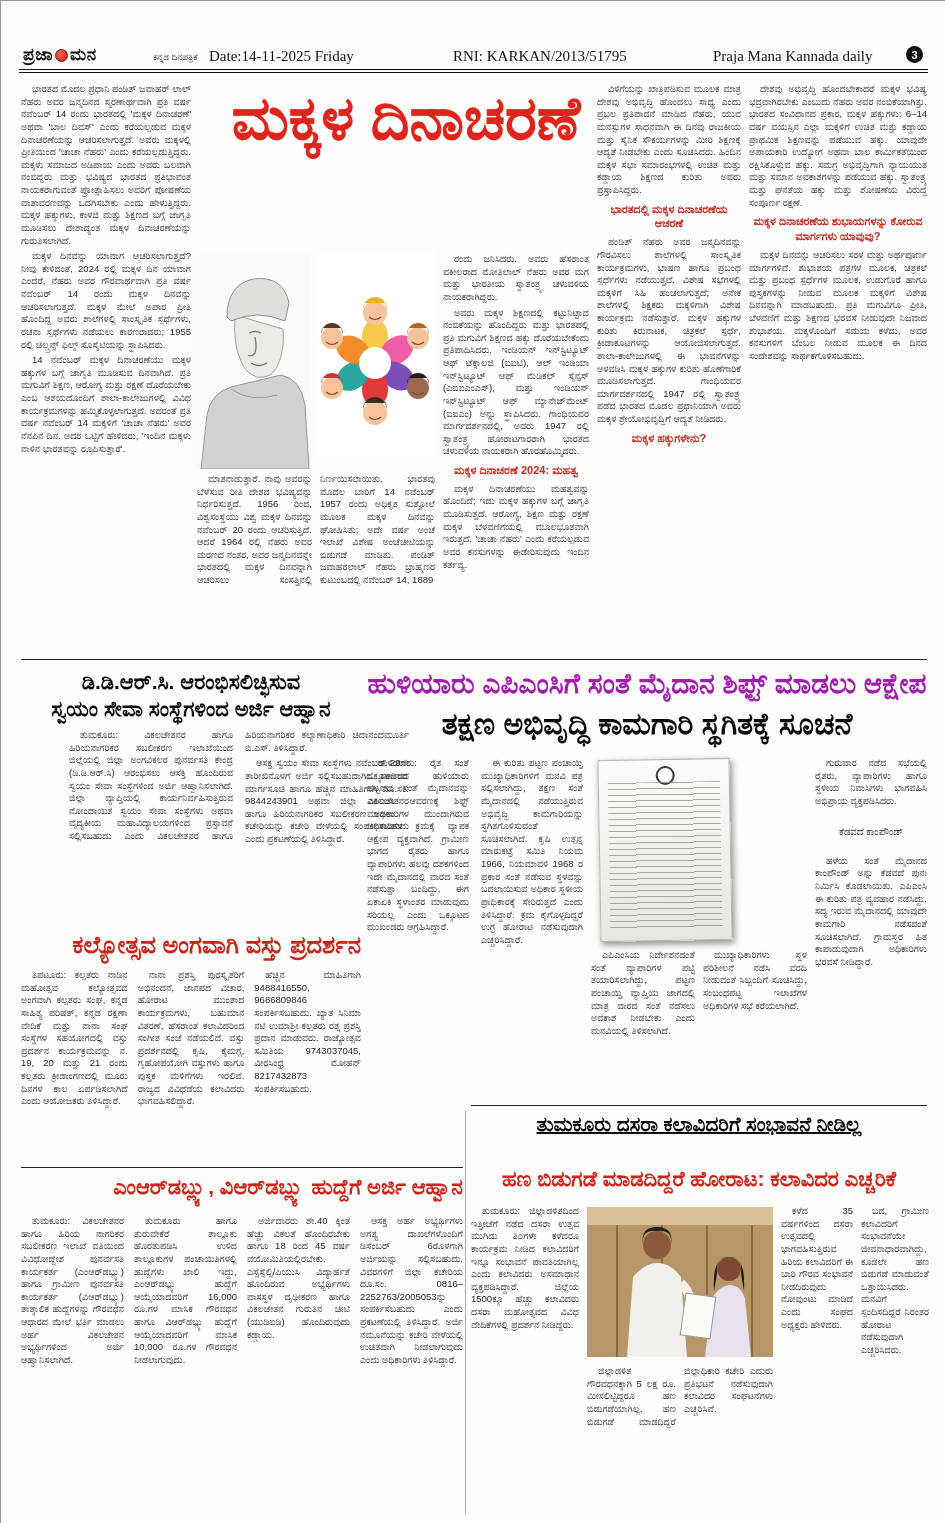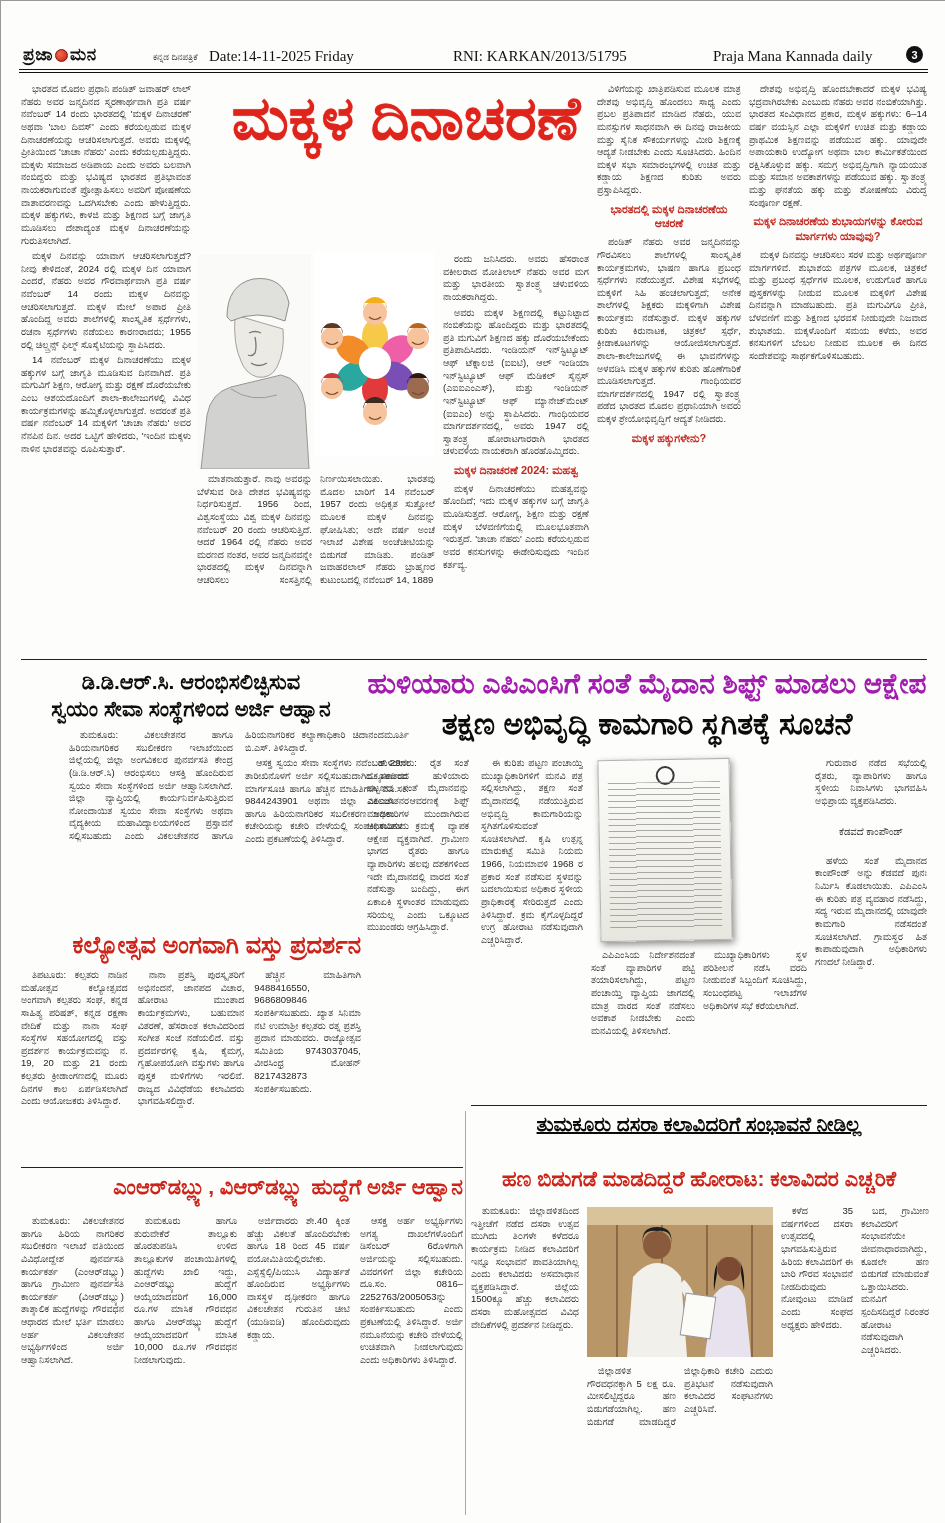--- a/index.html
+++ b/index.html
@@ -137,21 +137,21 @@
     <div>ಸ್ವಯಂ ಸೇವಾ ಸಂಸ್ಥೆಗಳಿಂದ ಅರ್ಜಿ ಆಹ್ವಾನ</div>
   </div>
   <div class="abs body-txt cols2" style="left:20px;top:728px;width:340px;height:196px;margin-left:48px;">
     <p>ತುಮಕೂರು: ವಿಕಲಚೇತನರ ಹಾಗೂ ಹಿರಿಯನಾಗರಿಕರ ಸಬಲೀಕರಣ ಇಲಾಖೆಯಿಂದ ಜಿಲ್ಲೆಯಲ್ಲಿ ಜಿಲ್ಲಾ ಅಂಗವಿಕಲರ ಪುನರ್ವಸತಿ ಕೇಂದ್ರ (ಡಿ.ಡಿ.ಆರ್.ಸಿ) ಆರಂಭಿಸಲು ಆಸಕ್ತಿ ಹೊಂದಿರುವ ಸ್ವಯಂ ಸೇವಾ ಸಂಸ್ಥೆಗಳಿಂದ ಅರ್ಜಿ ಆಹ್ವಾನಿಸಲಾಗಿದೆ. ಜಿಲ್ಲಾ ವ್ಯಾಪ್ತಿಯಲ್ಲಿ ಕಾರ್ಯನಿರ್ವಹಿಸುತ್ತಿರುವ ನೋಂದಾಯಿತ ಸ್ವಯಂ ಸೇವಾ ಸಂಸ್ಥೆಗಳು ಅಥವಾ ವೈದ್ಯಕೀಯ ಮಹಾವಿದ್ಯಾಲಯಗಳಿಂದ ಪ್ರಸ್ತಾವನೆ ಸಲ್ಲಿಸಬಹುದು ಎಂದು ವಿಕಲಚೇತನರ ಹಾಗೂ ಹಿರಿಯನಾಗರಿಕರ ಕಲ್ಯಾಣಾಧಿಕಾರಿ ಚಿದಾನಂದಮೂರ್ತಿ ಬಿ.ಎಸ್. ತಿಳಿಸಿದ್ದಾರೆ.</p>
     <p>ಆಸಕ್ತ ಸ್ವಯಂ ಸೇವಾ ಸಂಸ್ಥೆಗಳು ನವೆಂಬರ್ 29ನೇ ತಾರೀಖಿನೊಳಗೆ ಅರ್ಜಿ ಸಲ್ಲಿಸಬಹುದಾಗಿದೆ. ಸರ್ಕಾರದ ಮಾರ್ಗಸೂಚಿ ಹಾಗೂ ಹೆಚ್ಚಿನ ಮಾಹಿತಿಗಾಗಿ ಮೊ.ಸಂ: 9844243901 ಅಥವಾ ಜಿಲ್ಲಾ ವಿಕಲಚೇತನರ ಹಾಗೂ ಹಿರಿಯನಾಗರಿಕರ ಸಬಲೀಕರಣ ಅಧಿಕಾರಿಗಳ ಕಚೇರಿಯನ್ನು ಕಚೇರಿ ವೇಳೆಯಲ್ಲಿ ಸಂಪರ್ಕಿಸಬಹುದು ಎಂದು ಪ್ರಕಟಣೆಯಲ್ಲಿ ತಿಳಿಸಿದ್ದಾರೆ.</p>
   </div>
 
   <div class="abs h-red-md" style="left:20px;top:930px;width:340px;">ಕಲ್ಯೋತ್ಸವ ಅಂಗವಾಗಿ ವಸ್ತು ಪ್ರದರ್ಶನ</div>
   <div class="abs body-txt cols3" style="left:20px;top:968px;width:340px;height:196px;">
     <p>ತಿಪಟೂರು: ಕಲ್ಪತರು ನಾಡಿನ ಮಹೋತ್ಸವ ಕಲ್ಯೋತ್ಸವದ ಅಂಗವಾಗಿ ಕಲ್ಪತರು ಸಂಘ, ಕನ್ನಡ ಸಾಹಿತ್ಯ ಪರಿಷತ್, ಕನ್ನಡ ರಕ್ಷಣಾ ವೇದಿಕೆ ಮತ್ತು ನಾನಾ ಸಂಘ ಸಂಸ್ಥೆಗಳ ಸಹಯೋಗದಲ್ಲಿ ವಸ್ತು ಪ್ರದರ್ಶನ ಕಾರ್ಯಕ್ರಮವನ್ನು ನ. 19, 20 ಮತ್ತು 21 ರಂದು ಕಲ್ಪತರು ಕ್ರೀಡಾಂಗಣದಲ್ಲಿ ಮೂರು ದಿನಗಳ ಕಾಲ ಏರ್ಪಡಿಸಲಾಗಿದೆ ಎಂದು ಆಯೋಜಕರು ತಿಳಿಸಿದ್ದಾರೆ.</p>
-    <p>ನಾನಾ ಪ್ರಶಸ್ತಿ ಪುರಸ್ಕೃತರಿಗೆ ಅಭಿನಂದನೆ, ಜಾನಪದ ವಿಚಾರ, ಹೋರಾಟ ಮುಂತಾದ ಕಾರ್ಯಕ್ರಮಗಳು, ಬಹುಮಾನ ವಿತರಣೆ, ಹೆಸರಾಂತ ಕಲಾವಿದರಿಂದ ಸಂಗೀತ ಸಂಜೆ ನಡೆಯಲಿದೆ. ವಸ್ತು ಪ್ರದರ್ವರಗಳ್ಲಿ ಕೃಷಿ, ಕೈಮಗ್ಗ, ಗೃಹೋಪಯೋಗಿ ವಸ್ತುಗಳು ಹಾಗೂ ಪುಸ್ತಕ ಮಳಿಗೆಗಳು ಇರಲಿವೆ. ರಾಜ್ಯದ ವಿವಿಧೆಡೆಯ ಕಲಾವಿದರು ಭಾಗವಹಿಸಲಿದ್ದಾರೆ.</p>
+    <p>ನಾನಾ ಪ್ರಶಸ್ತಿ ಪುರಸ್ಕೃತರಿಗೆ ಅಭಿನಂದನೆ, ಜಾನಪದ ವಿಚಾರ, ಹೋರಾಟ ಮುಂತಾದ ಕಾರ್ಯಕ್ರಮಗಳು, ಬಹುಮಾನ ವಿತರಣೆ, ಹೆಸರಾಂತ ಕಲಾವಿದರಿಂದ ಸಂಗೀತ ಸಂಜೆ ನಡೆಯಲಿದೆ. ವಸ್ತು ಪ್ರದರ್ಶನದಲ್ಲಿ ಕೃಷಿ, ಕೈಮಗ್ಗ, ಗೃಹೋಪಯೋಗಿ ವಸ್ತುಗಳು ಹಾಗೂ ಪುಸ್ತಕ ಮಳಿಗೆಗಳು ಇರಲಿವೆ. ರಾಜ್ಯದ ವಿವಿಧೆಡೆಯ ಕಲಾವಿದರು ಭಾಗವಹಿಸಲಿದ್ದಾರೆ.</p>
     <p>ಹೆಚ್ಚಿನ ಮಾಹಿತಿಗಾಗಿ 9488416550, 9686809846 ಸಂಪರ್ಕಿಸಬಹುದು. ಖ್ಯಾತ ಸಿನಿಮಾ ನಟಿ ಉಮಾಶ್ರೀ ಕಲ್ಪತರು ರತ್ನ ಪ್ರಶಸ್ತಿ ಪ್ರದಾನ ಮಾಡುವರು. ರಾಜ್ಯೋತ್ಸವ ಸಮಿತಿಯ 9743037045, ವೀರಸಿಂಧ್ರ ಮೋಹನ್ 8217432873 ಸಂಪರ್ಕಿಸಬಹುದು.</p>
   </div>
 
   <div class="abs h-red-lg" style="left:366px;top:668px;width:560px;">ಹುಳಿಯಾರು ಎಪಿಎಂಸಿಗೆ ಸಂತೆ ಮೈದಾನ ಶಿಫ್ಟ್ ಮಾಡಲು ಆಕ್ಷೇಪ</div>
   <div class="abs h-black-lg" style="left:366px;top:706px;width:560px;">ತಕ್ಷಣ ಅಭಿವೃದ್ಧಿ ಕಾಮಗಾರಿ ಸ್ಥಗಿತಕ್ಕೆ ಸೂಚನೆ</div>
 
   <div class="abs" style="left:366px;top:756px;width:560px;height:338px;">
     <div class="abs body-txt cols2" style="left:0;top:0;width:216px;height:338px;">
       <p>ಹುಳಿಯಾರು: ರೈತ ಸಂತೆ ಒಕ್ಕೂಟದಿಂದ ಹುಳಿಯಾರು ಪಟ್ಟಣದ ಸಂತೆ ಮೈದಾನವನ್ನು ಎಪಿಎಂಸಿ ಆವರಣಕ್ಕೆ ಶಿಫ್ಟ್ ಮಾಡಲು ಮುಂದಾಗಿರುವ ಅಧಿಕಾರಿಗಳ ಕ್ರಮಕ್ಕೆ ವ್ಯಾಪಕ ಆಕ್ಷೇಪ ವ್ಯಕ್ತವಾಗಿದೆ. ಗ್ರಾಮೀಣ ಭಾಗದ ರೈತರು ಹಾಗೂ ವ್ಯಾಪಾರಿಗಳು ಹಲವು ದಶಕಗಳಿಂದ ಇದೇ ಮೈದಾನದಲ್ಲಿ ವಾರದ ಸಂತೆ ನಡೆಸುತ್ತಾ ಬಂದಿದ್ದು, ಈಗ ಏಕಾಏಕಿ ಸ್ಥಳಾಂತರ ಮಾಡುವುದು ಸರಿಯಲ್ಲ ಎಂದು ಒಕ್ಕೂಟದ ಮುಖಂಡರು ಆಗ್ರಹಿಸಿದ್ದಾರೆ.</p>
       <p>ಈ ಕುರಿತು ಪಟ್ಟಣ ಪಂಚಾಯ್ತಿ ಮುಖ್ಯಾಧಿಕಾರಿಗಳಿಗೆ ಮನವಿ ಪತ್ರ ಸಲ್ಲಿಸಲಾಗಿದ್ದು, ತಕ್ಷಣ ಸಂತೆ ಮೈದಾನದಲ್ಲಿ ನಡೆಯುತ್ತಿರುವ ಅಭಿವೃದ್ಧಿ ಕಾಮಗಾರಿಯನ್ನು ಸ್ಥಗಿತಗೊಳಿಸುವಂತೆ ಸೂಚಿಸಲಾಗಿದೆ. ಕೃಷಿ ಉತ್ಪನ್ನ ಮಾರುಕಟ್ಟೆ ಸಮಿತಿ ನಿಯಮ 1966, ನಿಯಮಾವಳಿ 1968 ರ ಪ್ರಕಾರ ಸಂತೆ ನಡೆಸುವ ಸ್ಥಳವನ್ನು ಬದಲಾಯಿಸುವ ಅಧಿಕಾರ ಸ್ಥಳೀಯ ಪ್ರಾಧಿಕಾರಕ್ಕೆ ಸೇರಿರುತ್ತದೆ ಎಂದು ತಿಳಿಸಿದ್ದಾರೆ. ಕ್ರಮ ಕೈಗೊಳ್ಳದಿದ್ದರೆ ಉಗ್ರ ಹೋರಾಟ ನಡೆಸುವುದಾಗಿ ಎಚ್ಚರಿಸಿದ್ದಾರೆ.</p>
@@ -161,21 +161,21 @@
     </div>
     <div class="abs body-txt" style="left:224px;top:192px;width:104px;height:146px;">
       <p>ಎಪಿಎಂಸಿಯ ನಿರ್ದೇಶನದಂತೆ ಸಂತೆ ವ್ಯಾಪಾರಿಗಳ ಪಟ್ಟಿ ತಯಾರಿಸಲಾಗಿದ್ದು, ಪಟ್ಟಣ ಪಂಚಾಯ್ತಿ ವ್ಯಾಪ್ತಿಯ ಜಾಗದಲ್ಲಿ ಮಾತ್ರ ವಾರದ ಸಂತೆ ನಡೆಸಲು ಅವಕಾಶ ನೀಡಬೇಕು ಎಂದು ಮನವಿಯಲ್ಲಿ ತಿಳಿಸಲಾಗಿದೆ.</p>
     </div>
     <div class="abs body-txt" style="left:336px;top:192px;width:104px;height:146px;">
       <p>ಮುಖ್ಯಾಧಿಕಾರಿಗಳು ಸ್ಥಳ ಪರಿಶೀಲನೆ ನಡೆಸಿ ವರದಿ ನೀಡುವಂತೆ ಸಿಬ್ಬಂದಿಗೆ ಸೂಚಿಸಿದ್ದು, ಸಂಬಂಧಪಟ್ಟ ಇಲಾಖೆಗಳ ಅಧಿಕಾರಿಗಳ ಸಭೆ ಕರೆಯಲಾಗಿದೆ.</p>
     </div>
     <div class="abs body-txt" style="left:448px;top:0;width:112px;height:338px;">
       <p>ಗುರುವಾರ ನಡೆದ ಸಭೆಯಲ್ಲಿ ರೈತರು, ವ್ಯಾಪಾರಿಗಳು ಹಾಗೂ ಸ್ಥಳೀಯ ನಿವಾಸಿಗಳು ಭಾಗವಹಿಸಿ ಅಭಿಪ್ರಾಯ ವ್ಯಕ್ತಪಡಿಸಿದರು.</p>
       <div class="subhead-bold">ಕೆಡವದೆ ಕಾಂಪೌಂಡ್</div>
-      <p>ಹಳೆಯ ಸಂತೆ ಮೈದಾನದ ಕಾಂಪೌಂಡ್ ಅನ್ನು ಕೆಡವದೆ ಪುನಃ ನಿರ್ಮಿಸಿ ಕೊಡಲಾಯಿತು. ಎಪಿಎಂಸಿ ಈ ಕುರಿತು ಪತ್ರ ವ್ಯವಹಾರ ನಡೆಸಿದ್ದು, ಸದ್ಯ ಇರುವ ಮೈದಾನದಲ್ಲಿ ಯಾವುದೇ ಕಾಮಗಾರಿ ನಡೆಸದಂತೆ ಸೂಚಿಸಲಾಗಿದೆ. ಗ್ರಾಮಸ್ಥರ ಹಿತ ಕಾಪಾಡುವುದಾಗಿ ಅಧಿಕಾರಿಗಳು ಗಣದಲೆ ನೀಡಿದ್ದಾರೆ.</p>
+      <p>ಹಳೆಯ ಸಂತೆ ಮೈದಾನದ ಕಾಂಪೌಂಡ್ ಅನ್ನು ಕೆಡವದೆ ಪುನಃ ನಿರ್ಮಿಸಿ ಕೊಡಲಾಯಿತು. ಎಪಿಎಂಸಿ ಈ ಕುರಿತು ಪತ್ರ ವ್ಯವಹಾರ ನಡೆಸಿದ್ದು, ಸದ್ಯ ಇರುವ ಮೈದಾನದಲ್ಲಿ ಯಾವುದೇ ಕಾಮಗಾರಿ ನಡೆಸದಂತೆ ಸೂಚಿಸಲಾಗಿದೆ. ಗ್ರಾಮಸ್ಥರ ಹಿತ ಕಾಪಾಡುವುದಾಗಿ ಅಧಿಕಾರಿಗಳು ಭರವಸೆ ನೀಡಿದ್ದಾರೆ.</p>
     </div>
   </div>
 
   <div class="abs hrule" style="left:470px;top:1104px;width:456px;"></div>
   <div class="abs h-black-lg" style="left:470px;top:1112px;width:456px;font-size:20px;text-decoration:underline;">ತುಮಕೂರು ದಸರಾ ಕಲಾವಿದರಿಗೆ ಸಂಭಾವನೆ ನೀಡಿಲ್ಲ</div>
   <div class="abs h-red-sub" style="left:470px;top:1166px;width:456px;">ಹಣ ಬಿಡುಗಡೆ ಮಾಡದಿದ್ದರೆ ಹೋರಾಟ: ಕಲಾವಿದರ ಎಚ್ಚರಿಕೆ</div>
   <div class="abs vrule" style="left:464px;top:1110px;height:404px;"></div>
 
   <div class="abs" style="left:470px;top:1204px;width:458px;height:308px;">
     <div class="abs body-txt" style="left:0;top:0;width:108px;height:308px;">

